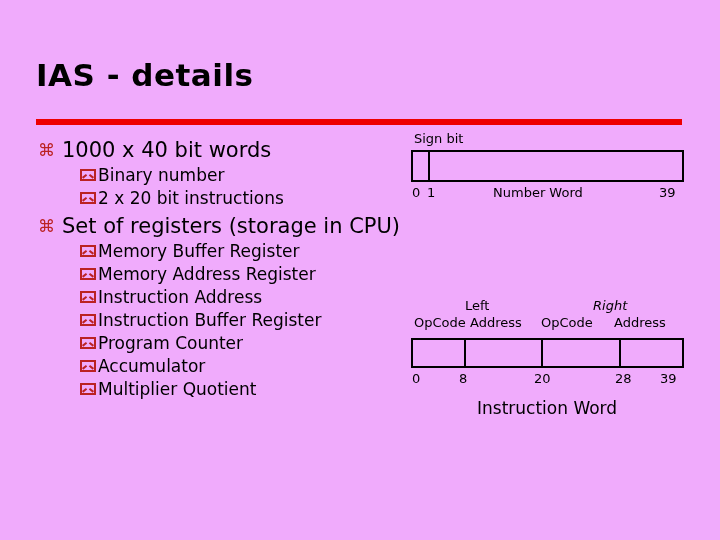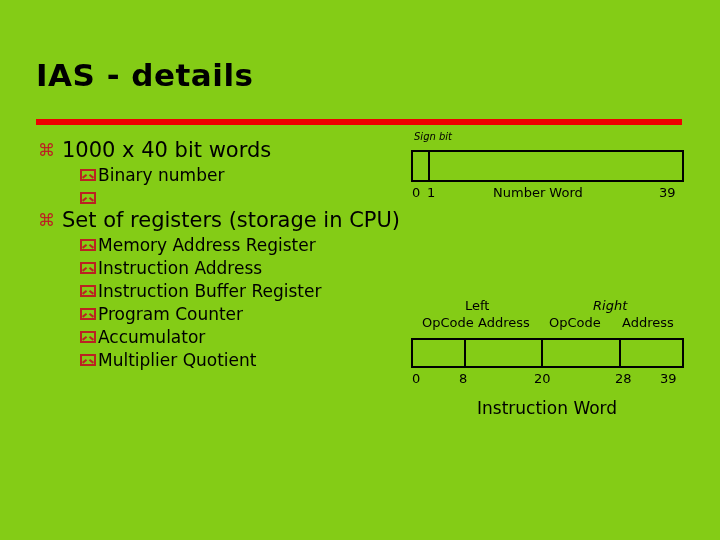--- a/index.html
+++ b/index.html
@@ -12,21 +12,21 @@
     background: #ffffff;
     font-family: "DejaVu Sans", sans-serif;
     overflow: hidden;
     position: relative;
   }
   .slide {
     position: absolute;
     left: 0; top: 0;
     width: 720px;
     height: 540px;
-    background: #84cc16;
+    background: #f0abfc;
   }
 
   
   .title {
     position: absolute;
     left: 36px;
     top: 57px;
     font-family: "DejaVu Sans", sans-serif;
     font-weight: bold;
     font-size: 31px;
@@ -113,23 +113,22 @@
     position: absolute;
     font-family: "DejaVu Sans", sans-serif;
     color: #000000;
   }
 
   
   #number-word-diagram { left: 411px; top: 131px; width: 280px; }
   .signbit-label {
     position: absolute;
     left: 3px; top: 0;
-    font-size: 10px;
-    white-space: nowrap;
-    font-style: italic;
+    font-size: 13px;
+    white-space: nowrap;
   }
   .numword-box {
     position: absolute;
     left: 0px; top: 19px;
     width: 273px; height: 32px;
     border: 2px solid #000000;
     box-sizing: border-box;
   }
   .numword-div {
     position: absolute;
@@ -144,21 +143,21 @@
   .nw-cap { left: 82px; }
   .nw-t39 { left: 248px; }
 
   
   #instruction-word-diagram { left: 411px; top: 298px; width: 280px; }
   .iw-lr { position: absolute; top: 0; height: 17px; }
   .iw-lr span { position: absolute; font-size: 13px; white-space: nowrap; text-align: right; }
   .iw-left  { left: 54px; }
   .iw-right { left: 182px; font-style: italic; }
   .iw-heads { position: absolute; top: 17px; height: 18px; width: 273px; }
-  .iw-heads span { position: absolute; font-size: 13px; white-space: nowrap; margin-left: 8px; }
+  .iw-heads span { position: absolute; font-size: 13px; white-space: nowrap; }
   .iw-h1 { left: 3px; }
   .iw-h2 { left: 59px; }
   .iw-h3 { left: 130px; }
   .iw-h4 { left: 203px; }
   .iw-box {
     position: absolute;
     left: 0px; top: 40px;
     width: 273px; height: 30px;
     border: 2px solid #000000;
     box-sizing: border-box;
@@ -197,27 +196,32 @@
       <span class="txt">1000 x 40 bit words</span>
     </div>
 
     <div class="b2">
       <span class="glyph"></span>
       <span class="txt">Binary number</span>
     </div>
 
     <div class="b2">
       <span class="glyph"></span>
+      <span class="txt">2 x 20 bit instructions</span>
     </div>
 
     <div class="b1">
       <span class="glyph">⌘</span>
       <span class="txt">Set of registers (storage in CPU)</span>
     </div>
 
+    <div class="b2">
+      <span class="glyph"></span>
+      <span class="txt">Memory Buffer Register</span>
+    </div>
 
     <div class="b2">
       <span class="glyph"></span>
       <span class="txt">Memory Address Register</span>
     </div>
 
     <div class="b2">
       <span class="glyph"></span>
       <span class="txt">Instruction Address</span>
     </div>

